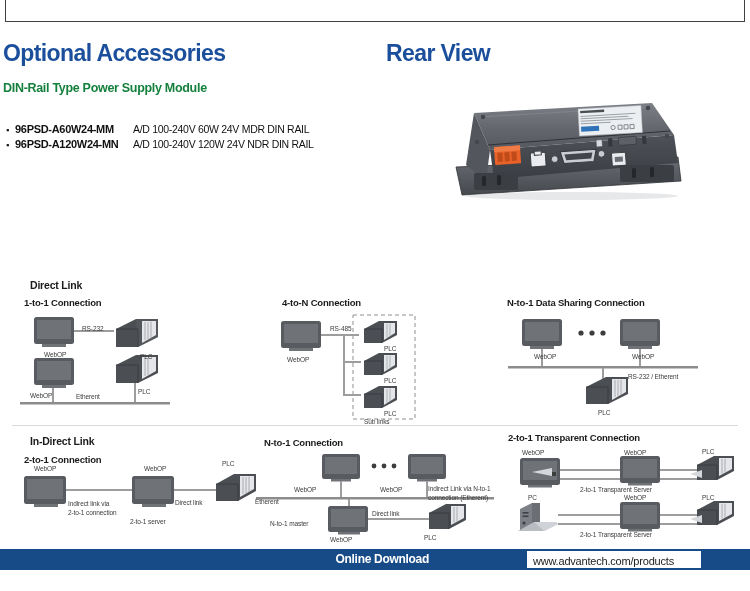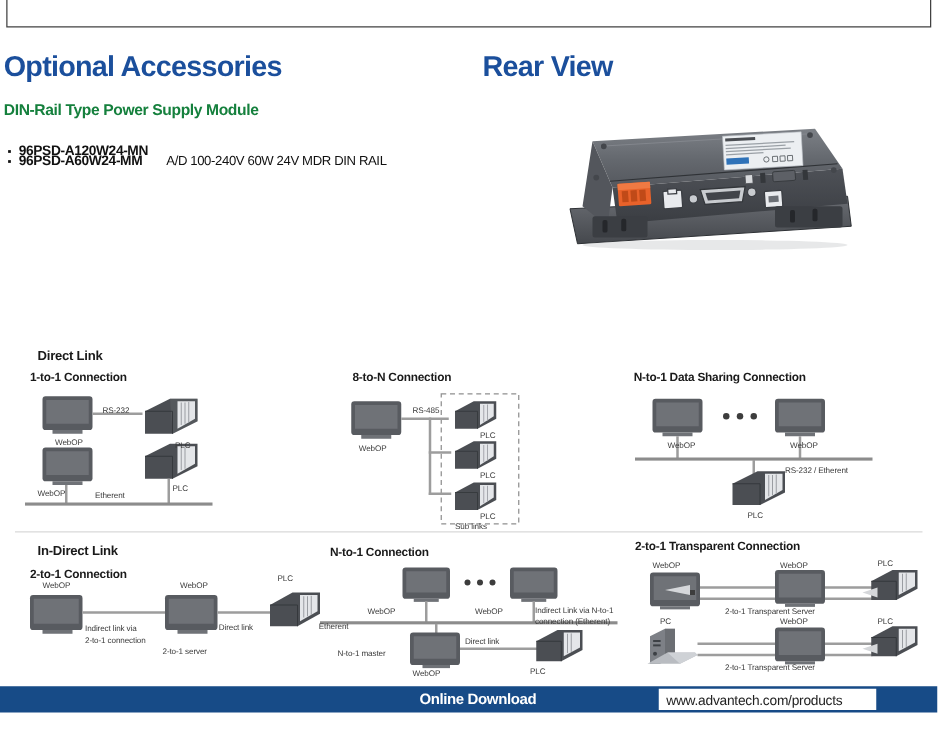--- a/index.html
+++ b/index.html
@@ -111,20 +111,21 @@
 
   <div class="acc-list">
     <div class="acc-row">
       <span class="acc-bullet">▪</span>
       <span class="acc-code">96PSD-A60W24-MM</span>
       <span class="acc-desc">A/D 100-240V 60W 24V MDR DIN RAIL</span>
     </div>
     <div class="acc-row">
       <span class="acc-bullet">▪</span>
       <span class="acc-code">96PSD-A120W24-MN</span>
+      <span class="acc-desc">A/D 100-240V 120W 24V NDR DIN RAIL</span>
     </div>
   </div>
 
   <div class="h-blue" id="heading-rear">Rear View</div>
 
   <div class="rear-photo">
     <svg width="232" height="115" viewBox="0 0 232 115">
       <defs>
         <linearGradient id="topShell" x1="0" y1="0" x2="0" y2="1">
           <stop offset="0" stop-color="#7c8086"></stop>
@@ -259,21 +260,21 @@
       <rect x="8" y="89" width="150" height="2.5" fill="#8c8c8c"></rect>
     </svg>
 
     <div class="lbl" style="left:32px; top:78px;">WebOP</div>
     <div class="lbl" style="left:128px; top:80px;">PLC</div>
     <div class="lbl" style="left:70px; top:52px;">RS-232</div>
     <div class="lbl" style="left:18px; top:119px;">WebOP</div>
     <div class="lbl" style="left:126px; top:115px;">PLC</div>
     <div class="lbl" style="left:64px; top:120px;">Etherent</div>
 
-    <div class="sub-title" style="left:270px; top:24px;">8-to-N Connection</div>
+    <div class="sub-title" style="left:270px; top:24px;">4-to-N Connection</div>
 
     <svg style="position:absolute; left:255px; top:40px;" width="160" height="110">
 
       <rect x="86" y="2" width="62" height="104" fill="none" stroke="#8f8f8f" stroke-width="1" stroke-dasharray="4 3"></rect>
 
       <rect x="14" y="8" width="40" height="27" rx="2.5" fill="#585b60"></rect>
       <rect x="17" y="11" width="34" height="19" fill="#6f7277"></rect>
       <rect x="22" y="35" width="24" height="3" fill="#6f7277"></rect>
 
       <rect x="54" y="21" width="38" height="2" fill="#9d9d9d"></rect>

